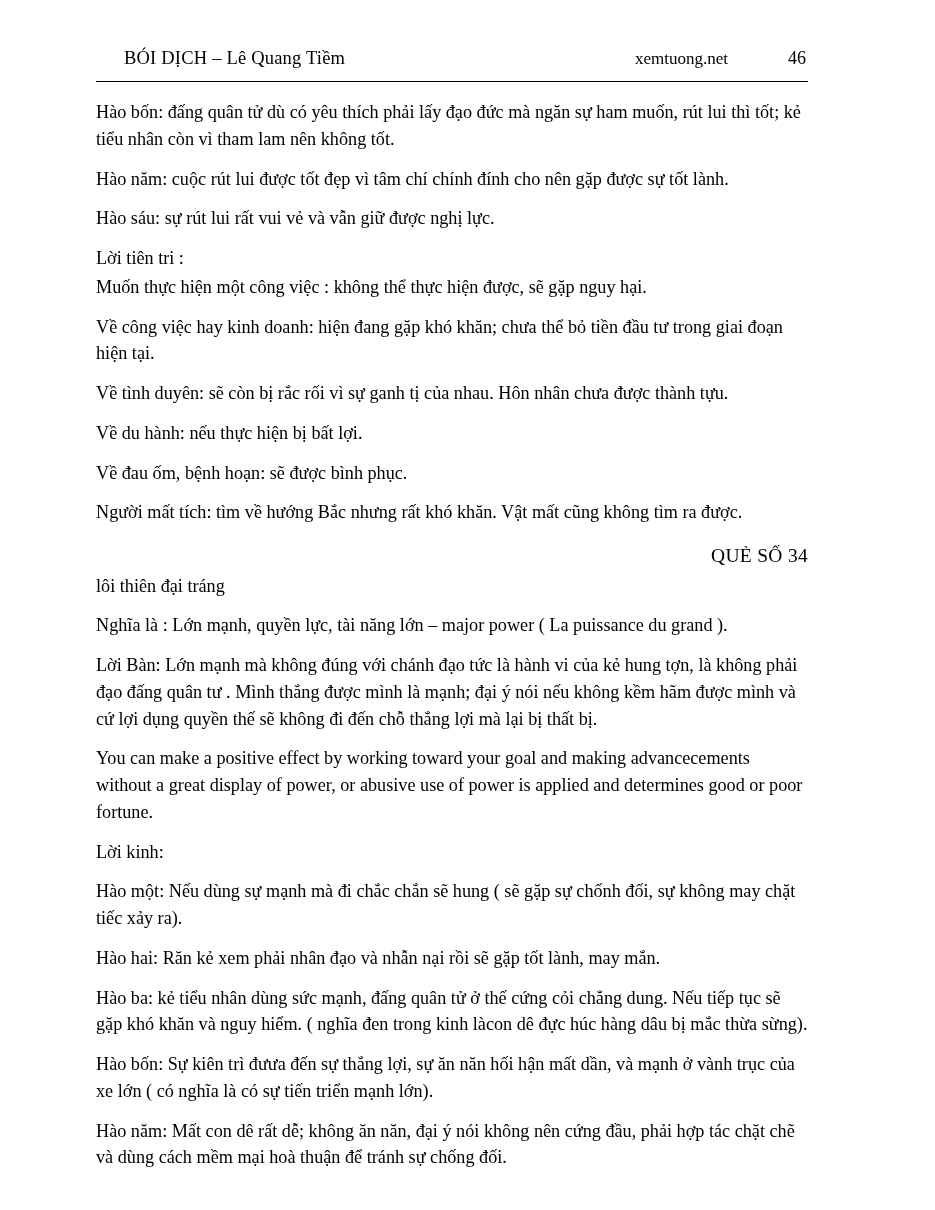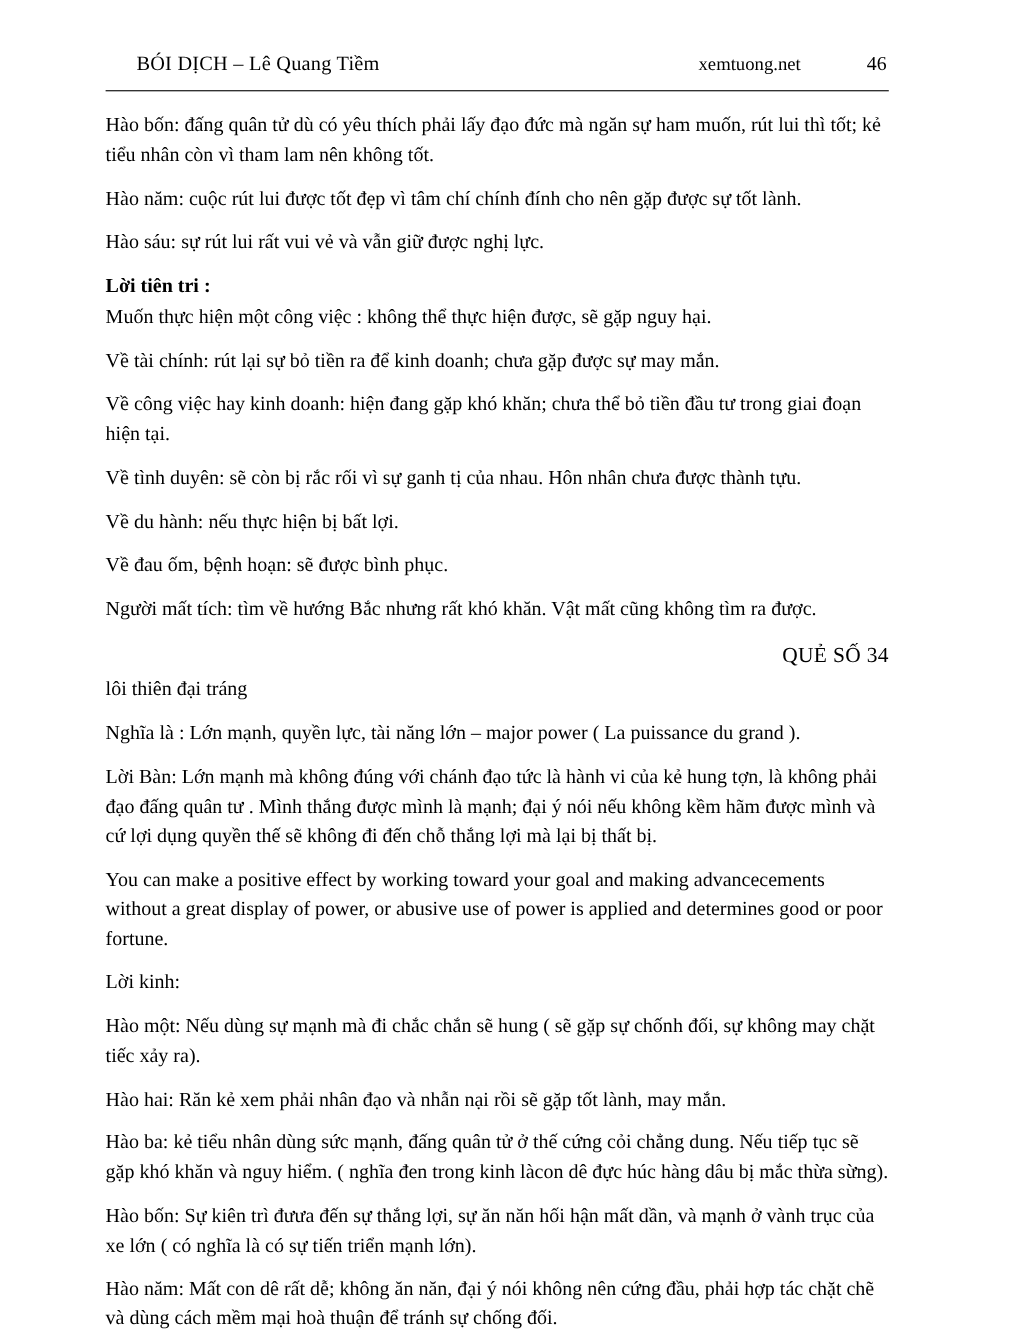--- a/index.html
+++ b/index.html
@@ -62,21 +62,20 @@
     font-size: 18.2px;
     line-height: 1.47;
     text-align: left;
   }
   .para {
     margin: 0 0 13px 0;
     padding: 0;
   }
   .para.tight {
     margin-bottom: 2px;
-    font-weight: bold;
   }
   .para.latin {
     font-family: "Liberation Serif", serif;
   }
   .heading {
     margin: 16px 0 2px 0;
     font-size: 19.5px;
     letter-spacing: 0.3px;
     text-align: right;
   }
@@ -101,21 +100,20 @@
 
     <div class="rule"></div>
 
     <div class="body-text">
 
       <p class="para">Hào bốn: đấng quân tử  dù có yêu thích phải lấy đạo đức mà ngăn sự ham muốn, rút lui thì tốt; kẻ tiểu nhân còn vì tham lam nên không tốt.</p>
       <p class="para">Hào năm: cuộc rút lui được tốt đẹp vì tâm chí chính đính cho nên gặp được sự tốt lành.</p>
       <p class="para">Hào sáu:  sự rút lui rất vui vẻ và vẫn giữ được nghị lực.</p>
       <p class="para tight">Lời tiên tri :</p>
       <p class="para">Muốn thực hiện một công việc : không thể thực hiện được, sẽ gặp nguy hại.</p>
-      <p class="para">Về tài chính: rút lại sự bỏ tiền ra để kinh doanh; chưa gặp được sự may mắn.</p>
       <p class="para">Về công việc hay kinh doanh: hiện đang gặp khó khăn; chưa thể bỏ tiền đầu tư  trong giai đoạn hiện tại.</p>
       <p class="para">Về tình duyên: sẽ còn bị rắc rối vì sự ganh tị của nhau. Hôn nhân chưa được thành tựu.</p>
       <p class="para">Về du hành: nếu thực hiện bị bất lợi.</p>
       <p class="para">Về đau ốm, bệnh hoạn: sẽ được bình phục.</p>
       <p class="para">Người mất tích: tìm về hướng Bắc nhưng rất khó khăn. Vật mất cũng không tìm ra được.</p>
 
       <p class="heading">QUẺ SỐ 34</p>
       <p class="subheading">lôi thiên đại tráng</p>
 
       <p class="para">Nghĩa là : Lớn mạnh, quyền lực, tài năng lớn – major power ( La puissance du grand ).</p>

